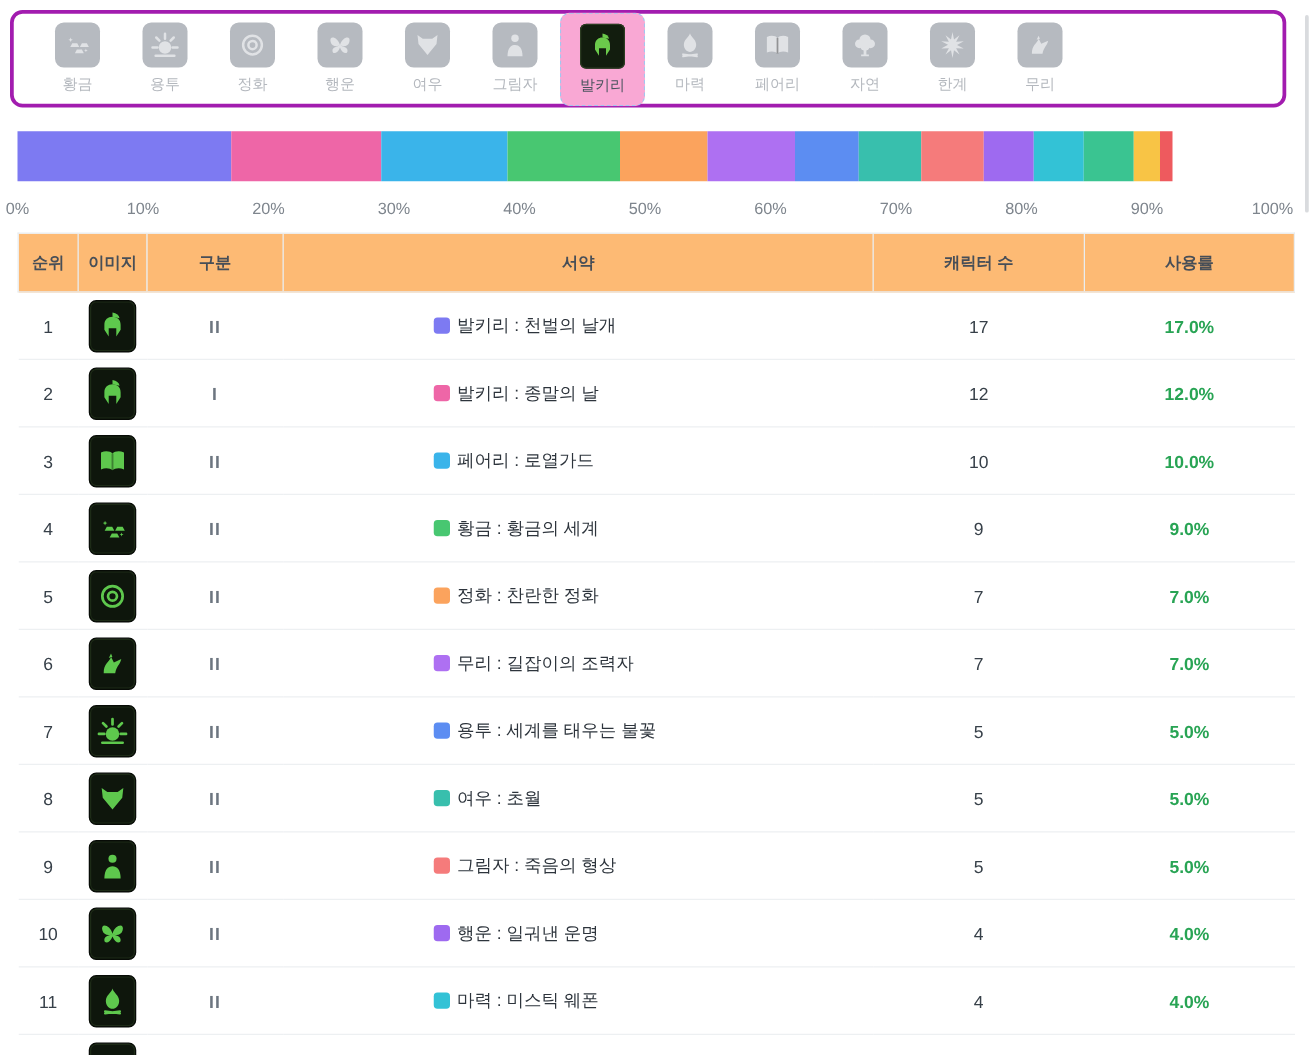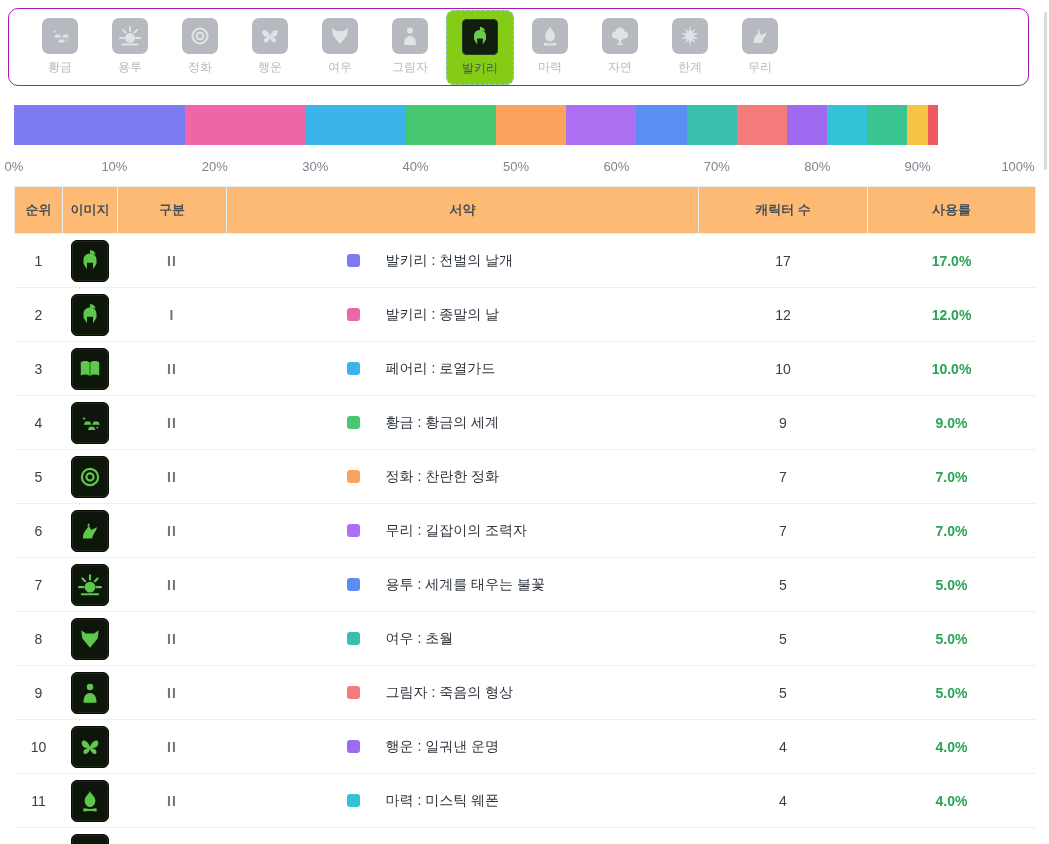--- a/index.html
+++ b/index.html
@@ -4,32 +4,32 @@
 <style>
   html,body { margin:0; padding:0; background:#ffffff; }
   body {
     width:1049px; height:844px; position:relative; overflow:hidden;
     font-family:"Liberation Sans", sans-serif;
   }
 
   
   .filter-card {
     position:absolute; left:8px; top:8px; width:1021px; height:78px;
-    border:1px solid #a21caf; border-radius:10px; background:#fff;
+    border:3px solid #a21caf; border-radius:10px; background:#fff;
     display:flex; align-items:center; padding-left:16px; box-sizing:border-box;
   }
   .f-item { flex:0 0 70px; display:flex; flex-direction:column; align-items:center; cursor:pointer; box-sizing:border-box; }
   .f-icon {
     width:36px; height:36px; border-radius:7px; background:#b6bac0; color:#e0e2e5;
     display:flex; align-items:center; justify-content:center;
   }
   .f-icon svg { width:24px; height:24px; }
   .f-label { margin-top:5px; font-size:12px; color:#b4b8be; }
   .f-item.selected {
-    background:#84cc16; border:1px dashed #a2c7ef; border-radius:8px;
+    background:#f9a8d4; border:1px dashed #a2c7ef; border-radius:8px;
     padding:8px 12px 7px; flex-basis:68px; margin:0 1px;
   }
   .f-item.selected .f-icon { background:#121d0e; color:#6bca4b; border-radius:5px; box-shadow:inset 0 0 0 1px #2c3c22; }
   .f-item.selected .f-label { color:#4a545e; }
 
   .scroll-thumb { position:absolute; left:1044px; top:12px; width:3px; height:158px; background:#d9dbde; border-radius:2px; }
 
   
   .chart { position:absolute; left:14px; top:105px; width:1004px; }
   .bar { display:flex; height:40px; }
@@ -44,21 +44,21 @@
     height:44px; background:#fdba74; font-size:13px; font-weight:bold; color:#474e57;
     border-top:1px solid #e9edf0; border-bottom:1px solid #e9edf0; border-left:1px solid #e9edf0;
   }
   th:last-child { border-right:1px solid #e9edf0; }
   td {
     height:51px; border-bottom:1px solid #edf0f2; font-size:14px; color:#374049;
     text-align:center; vertical-align:middle;
   }
   .c-div { color:#6d7680; font-weight:bold; letter-spacing:1px; }
   .c-usage { color:#28a454; font-weight:bold; }
-  .oath-inner { display:flex; align-items:center; gap:26px; padding-left:119px; }
+  .oath-inner { display:flex; align-items:center; gap:6px; padding-left:119px; }
   .sw { width:13px; height:13px; border-radius:3px; flex:0 0 13px; }
   .oath-text { color:#2d343c; }
   .tile {
     width:36px; height:40px; border-radius:6px; background:#0e160c; color:#5ec84d;
     box-shadow:inset 0 0 0 1px #1d2b17; border:1px solid #070b06;
     display:inline-flex; align-items:center; justify-content:center;
   }
   .tile svg { width:26px; height:26px; }
 </style>
 </head>
@@ -128,20 +128,29 @@
       <div class="f-label">발키리</div>
     </div>
     <div class="f-item">
       <div class="f-icon">
         <svg viewBox="0 0 24 24" fill="currentColor">
           <path d="M12 2.5c.6 3 4.6 4.7 4.9 8.7.3 3.8-2.4 6.3-4.9 6.3s-5.2-2.5-4.9-6.3C7.4 7.2 11.4 5.5 12 2.5z"></path>
           <path d="M6.5 19.5l11 1.5M17.5 19.5l-11 1.5" stroke="currentColor" stroke-width="1.6" fill="none" stroke-linecap="round"></path>
         </svg>
       </div>
       <div class="f-label">마력</div>
+    </div>
+    <div class="f-item">
+      <div class="f-icon">
+        <svg viewBox="0 0 24 24" fill="currentColor">
+          <path d="M3.5 5.5C7 4 10.5 4.7 12 6.2 13.5 4.7 17 4 20.5 5.5V18c-3.5-1.5-7-.8-8.5.7-1.5-1.5-5-2.2-8.5-.7z"></path>
+          <path d="M12 6.2v12.5" stroke="rgba(0,0,0,0.35)" stroke-width="1.4" fill="none"></path>
+        </svg>
+      </div>
+      <div class="f-label">페어리</div>
     </div>
     <div class="f-item">
       <div class="f-icon">
         <svg viewBox="0 0 24 24" fill="currentColor">
           <circle cx="12" cy="8" r="4.5"></circle>
           <circle cx="7.5" cy="11" r="3.5"></circle>
           <circle cx="16.5" cy="11" r="3.5"></circle>
           <circle cx="12" cy="12.5" r="4"></circle>
           <path d="M10.9 13h2.2v6.5h2V21H8.9v-1.5h2z"></path>
         </svg>

